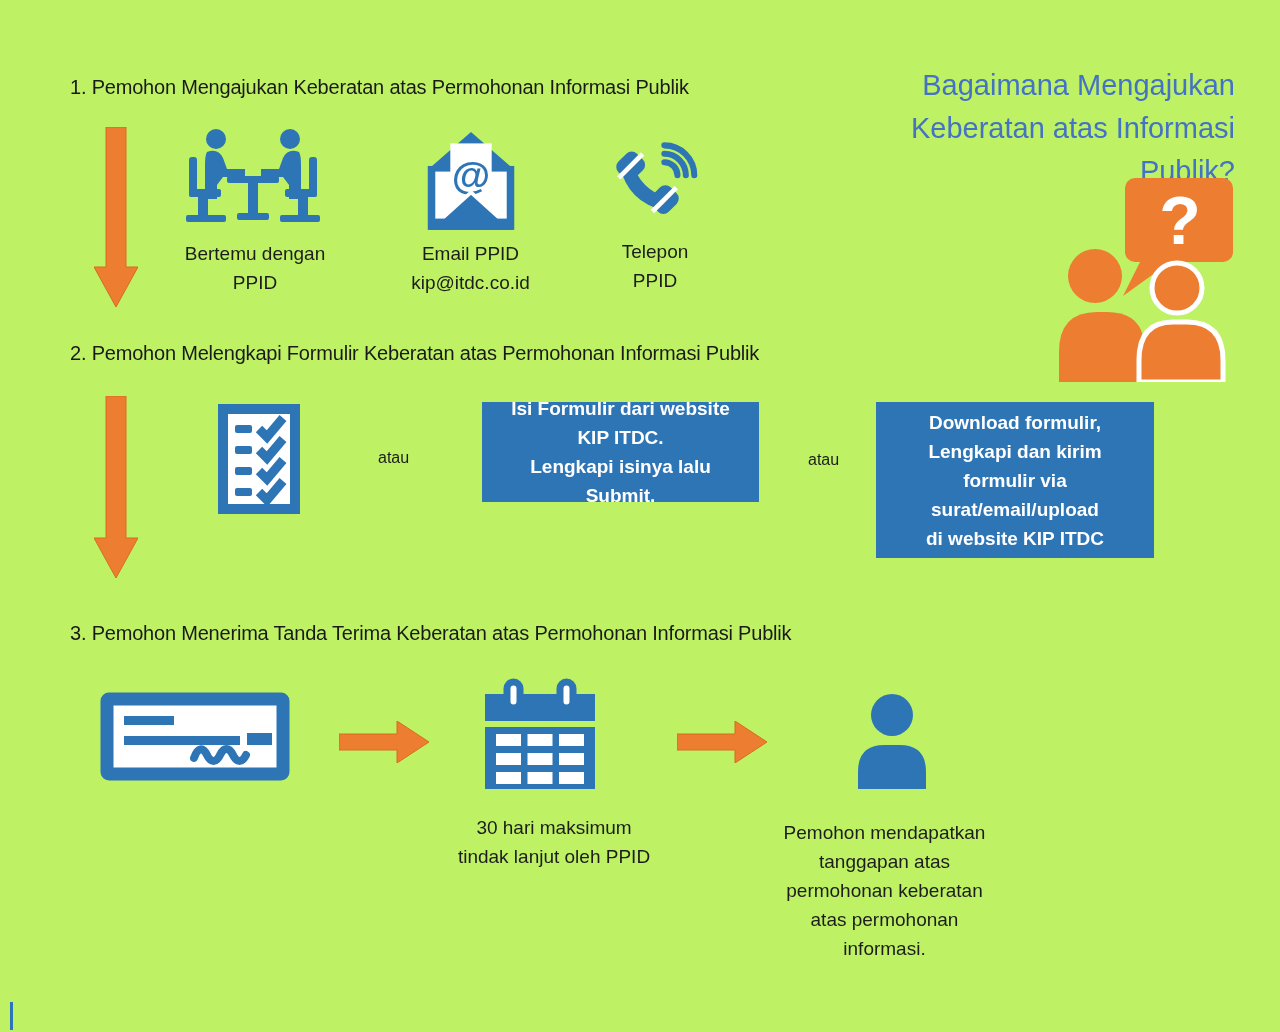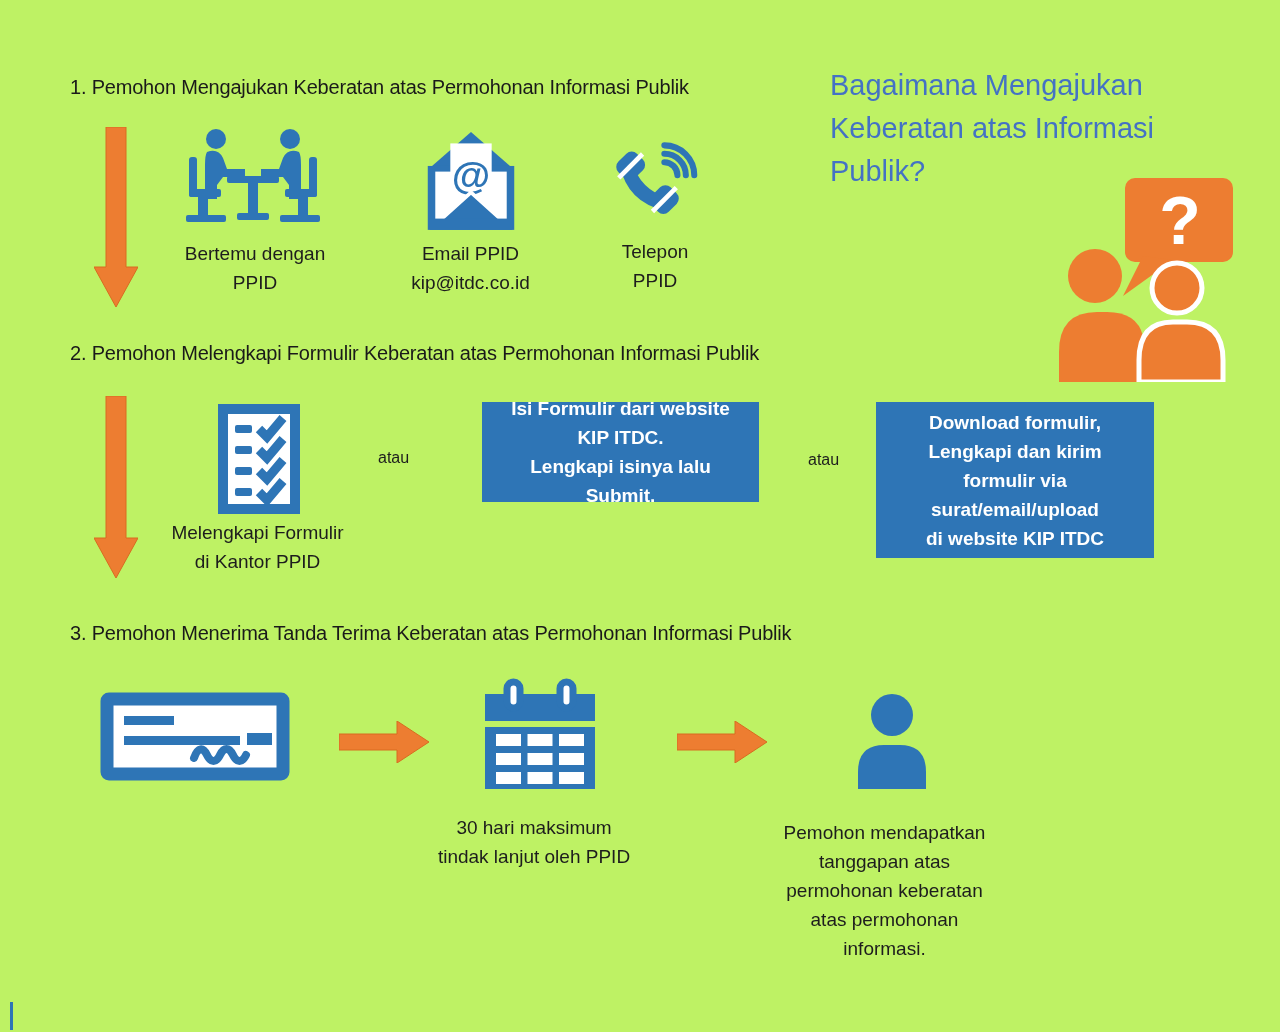--- a/index.html
+++ b/index.html
@@ -11,21 +11,21 @@
   }
   .abs { position:absolute; }
   .preline { white-space:pre-line; }
   .step-heading {
     font-size:20px; color:#1a1a1a; letter-spacing:-0.2px; font-weight:400;
   }
   .icon-label {
     font-size:19px; color:#1d1d1d; text-align:center; line-height:29px;
   }
   .main-title {
-    font-size:29px; line-height:43px; color:#4472C4; text-align:left;
+    font-size:29px; line-height:43px; color:#4472C4; text-align:right;
     font-weight:400;
   }
   .atau { font-size:16px; color:#1d1d1d; }
   .blue-box {
     background:#2E75B6; color:#ffffff; font-weight:bold; font-size:19px;
     line-height:29px; text-align:center; display:flex; align-items:center;
     justify-content:center;
   }
   .stray-mark { background:#2E75B6; }
   svg { display:block; }
@@ -150,22 +150,20 @@
           <rect x="18" y="22" width="17" height="8" rx="2" fill="#2E75B6"></rect>
           <path d="M42 26 l8 8 l16 -19" stroke="#2E75B6" stroke-width="9" fill="none"></path>
         </g>
         <g transform="translate(0 63)">
           <rect x="18" y="22" width="17" height="8" rx="2" fill="#2E75B6"></rect>
           <path d="M42 26 l8 8 l16 -19" stroke="#2E75B6" stroke-width="9" fill="none"></path>
         </g>
       </g>
     </svg>
   </div>
-  <div class="abs icon-label preline" style="left:145px; top:518px; width:225px;">Melengkapi Formulir
-di Kantor PPID</div>
 
   <div class="abs atau" style="left:378px; top:449px;">atau</div>
 
   <div class="abs blue-box preline" style="left:482px; top:402px; width:277px; height:100px;">Isi Formulir dari website
 KIP ITDC.
 Lengkapi isinya lalu
 Submit.</div>
 
   <div class="abs atau" style="left:808px; top:451px;">atau</div>
 
@@ -221,21 +219,21 @@
 
   <div class="abs" style="left:851px; top:692px;">
     <svg width="82" height="97" viewBox="0 0 82 97">
       <g fill="#2E75B6">
         <circle cx="41" cy="23" r="21"></circle>
         <path d="M7 97 V80 Q7 53 33 53 H49 Q75 53 75 80 V97 Z"></path>
       </g>
     </svg>
   </div>
 
-  <div class="abs icon-label preline" style="left:424px; top:813px; width:220px;">30 hari maksimum
+  <div class="abs icon-label preline" style="left:444px; top:813px; width:220px;">30 hari maksimum
 tindak lanjut oleh PPID</div>
 
   <div class="abs icon-label preline" style="left:757px; top:818px; width:255px;text-align:center;">Pemohon mendapatkan
 tanggapan atas
 permohonan keberatan
 atas permohonan
 informasi.</div>
 
   <div class="abs stray-mark" style="left:10px; top:1002px; width:3px; height:28px;"></div>
 

